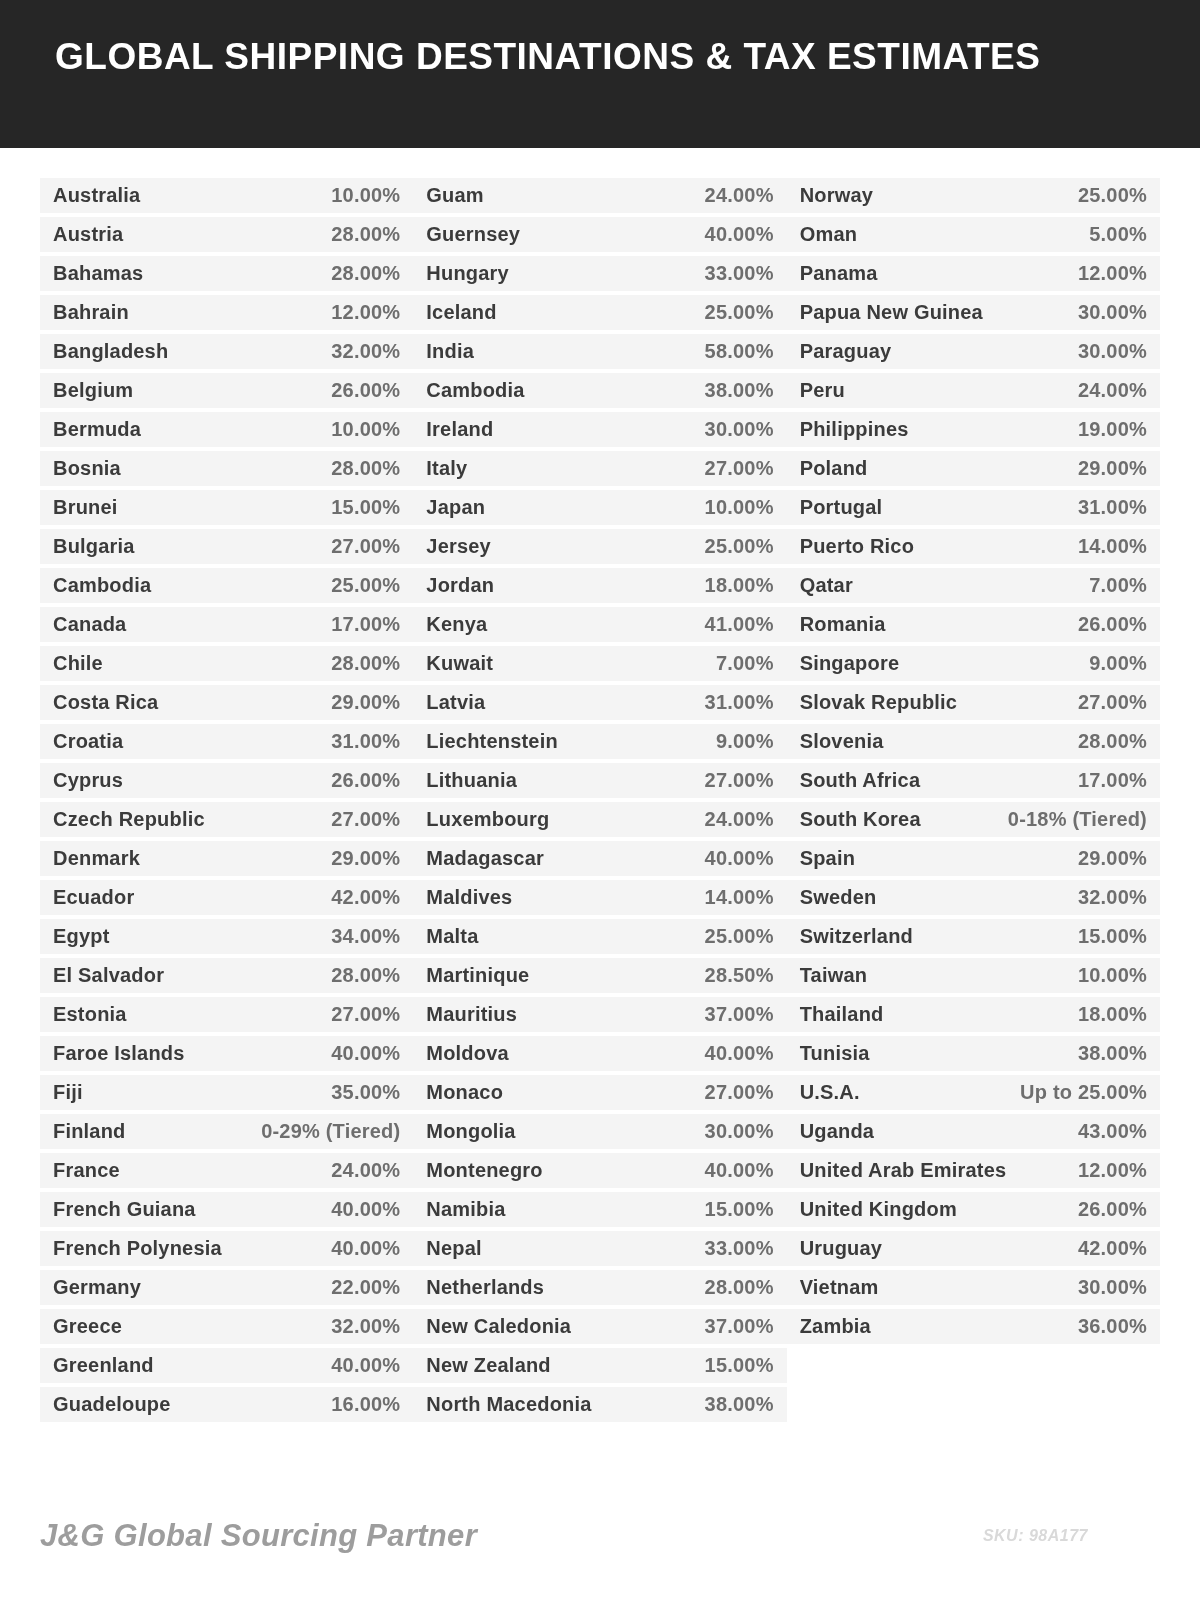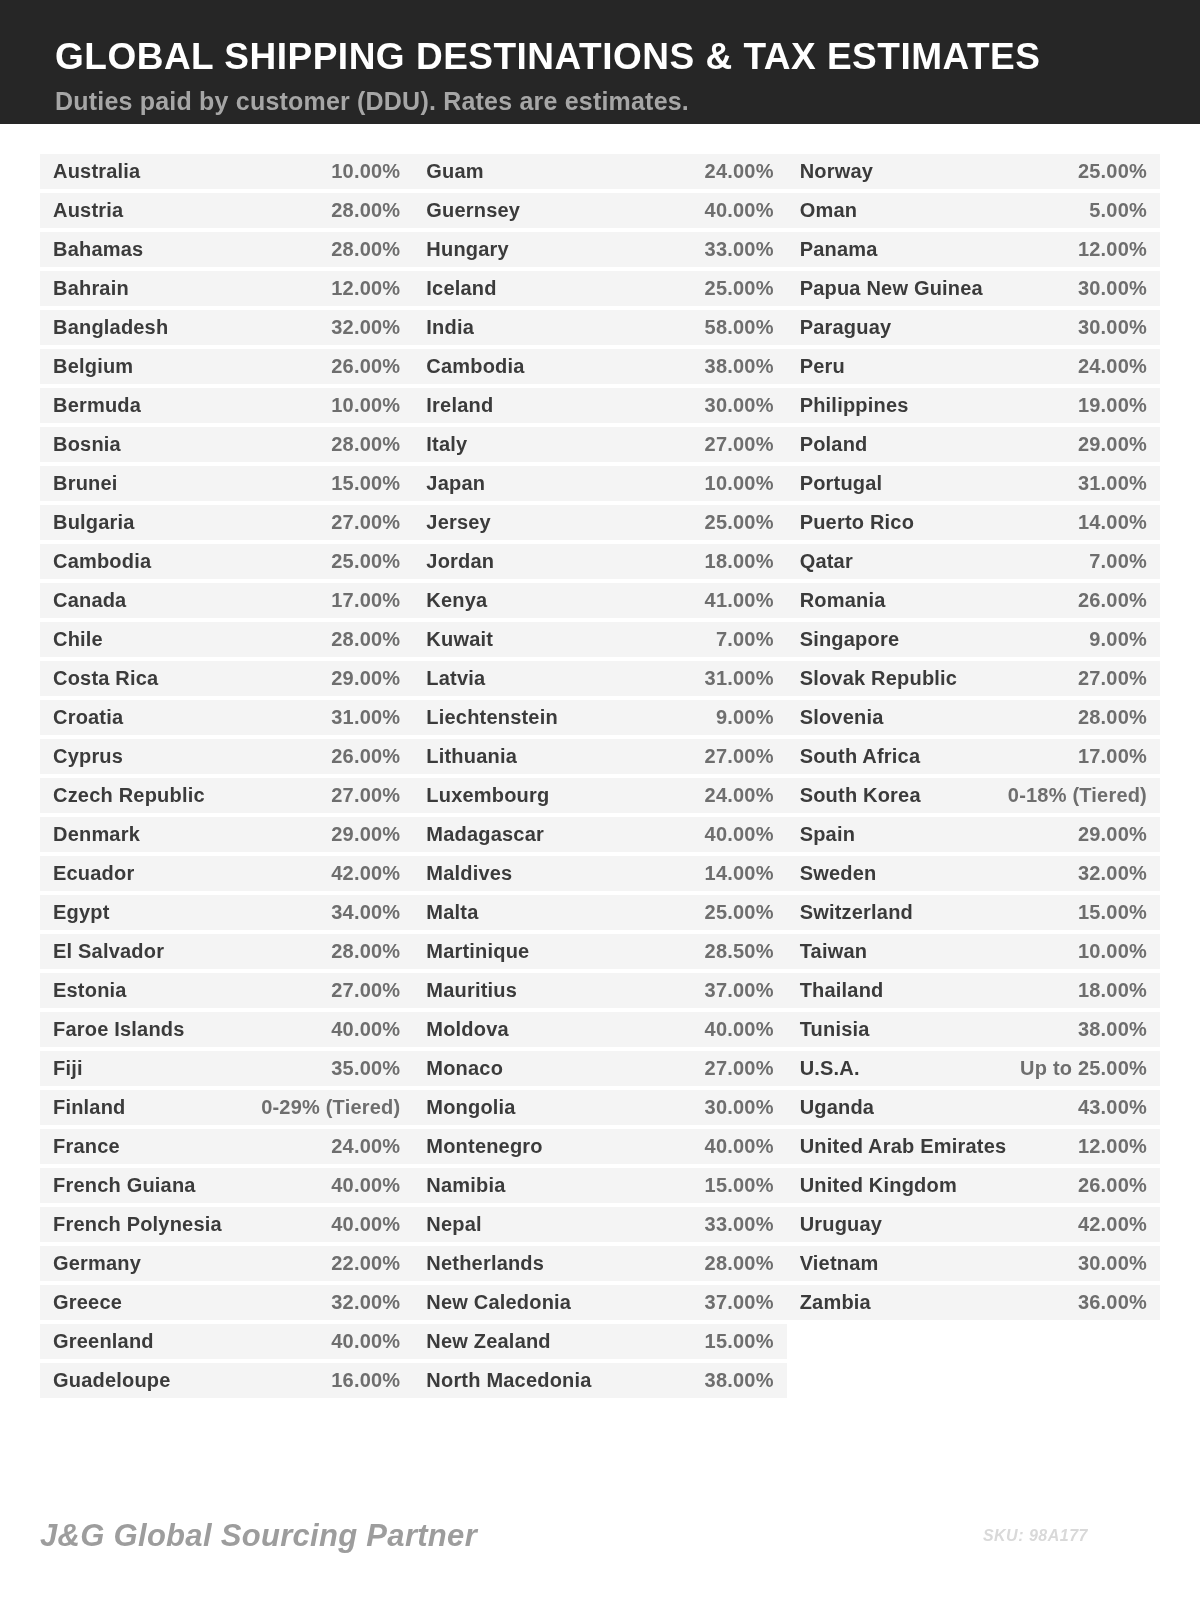--- a/index.html
+++ b/index.html
@@ -11,21 +11,21 @@
   .page {
     position: relative;
     width: 1200px;
     height: 1600px;
     background: #ffffff;
     overflow: hidden;
   }
   .header {
     box-sizing: border-box;
     width: 1200px;
-    height: 124px;
+    height: 148px;
     background: #262626;
     padding: 38px 40px 0 55px;
   }
   .header-title {
     color: #ffffff;
     font-size: 37px;
     font-weight: 800;
     letter-spacing: 0.5px;
     line-height: 1.0;
     white-space: nowrap;
@@ -95,21 +95,20 @@
     letter-spacing: 0.5px;
   }
 </style>
 </head>
 <body>
 
 <div class="page">
 
   <div class="header">
     <div class="header-title">GLOBAL SHIPPING DESTINATIONS &amp; TAX ESTIMATES</div>
-    <div class="header-subtitle">Duties paid by customer (DDU). Rates are estimates.</div>
   </div>
 
   <div class="table-area">
     <div class="column">
   <div class="row">
     <span class="country">Australia</span>
     <span class="rate">10.00%</span>
   </div>
 
   <div class="row">

